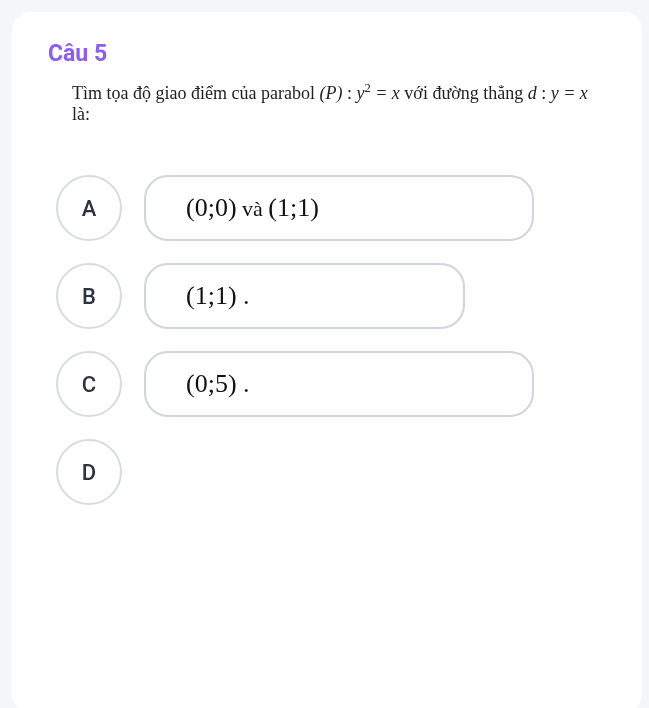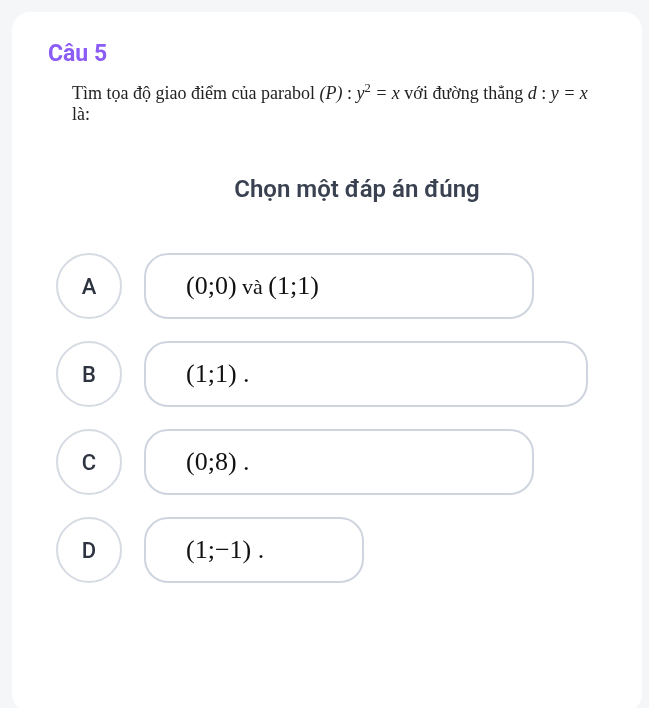--- a/index.html
+++ b/index.html
@@ -68,21 +68,21 @@
     height: 66px;
     border: 2px solid #cfd5df;
     border-radius: 24px;
     display: flex;
     align-items: center;
     padding: 4px 40px;
     background: #fff;
     cursor: pointer;
   }
   .answer-box.wA { width: 390px; }
-  .answer-box.wB { width: 444px; }
+  .answer-box.wB { width: 321px; }
   .answer-box.wC { width: 390px; }
   .answer-box.wD { width: 220px; }
   .math {
     font-family: "Times New Roman", Times, serif;
     font-size: 26px;
     color: #111;
     white-space: nowrap;
   }
   .math .va { font-size: 22px; }
 </style>
@@ -98,43 +98,39 @@
     <span class="ital">(P)</span>
     <span>: </span>
     <span class="ital">y</span><sup>2</sup><span class="ital"> = x</span>
     <span> với đường thẳng </span>
     <span class="ital">d</span>
     <span> : </span>
     <span class="ital">y = x</span>
     <span> là:</span>
   </div>
 
-  <div class="instruction">Chọn một đáp án đúng</div>
 
   <div class="option-row">
     <div class="letter-circle">A</div>
     <div class="answer-box wA">
       <span class="math">(0;0)<span class="va"> và </span>(1;1)</span>
     </div>
   </div>
 
   <div class="option-row">
     <div class="letter-circle">B</div>
     <div class="answer-box wB">
       <span class="math">(1;1) .</span>
     </div>
   </div>
 
   <div class="option-row">
     <div class="letter-circle">C</div>
     <div class="answer-box wC">
-      <span class="math">(0;8) .</span>
+      <span class="math">(0;5) .</span>
     </div>
   </div>
 
   <div class="option-row">
     <div class="letter-circle">D</div>
-    <div class="answer-box wD">
-      <span class="math">(1;−1) .</span>
-    </div>
   </div>
 
 </div>
 
 </body></html>

